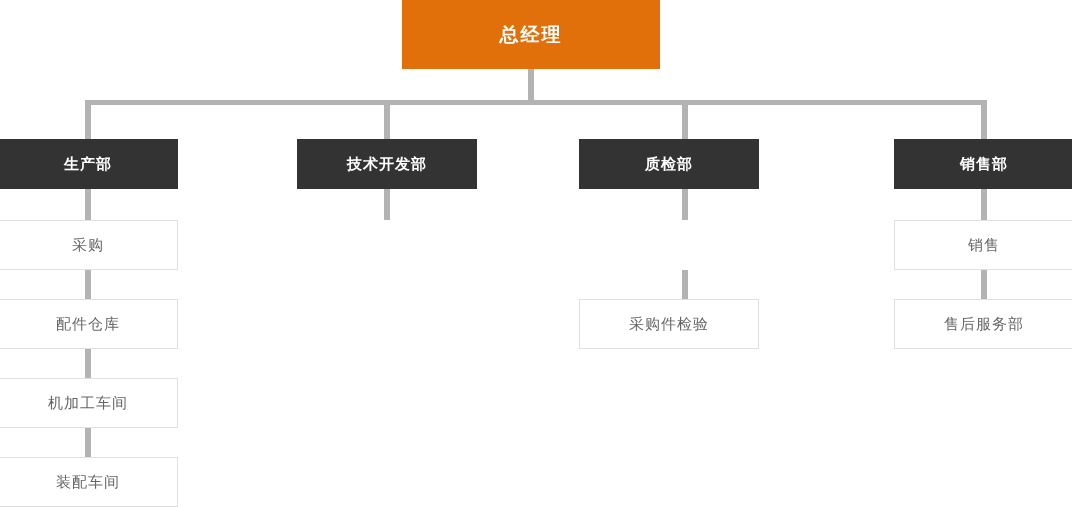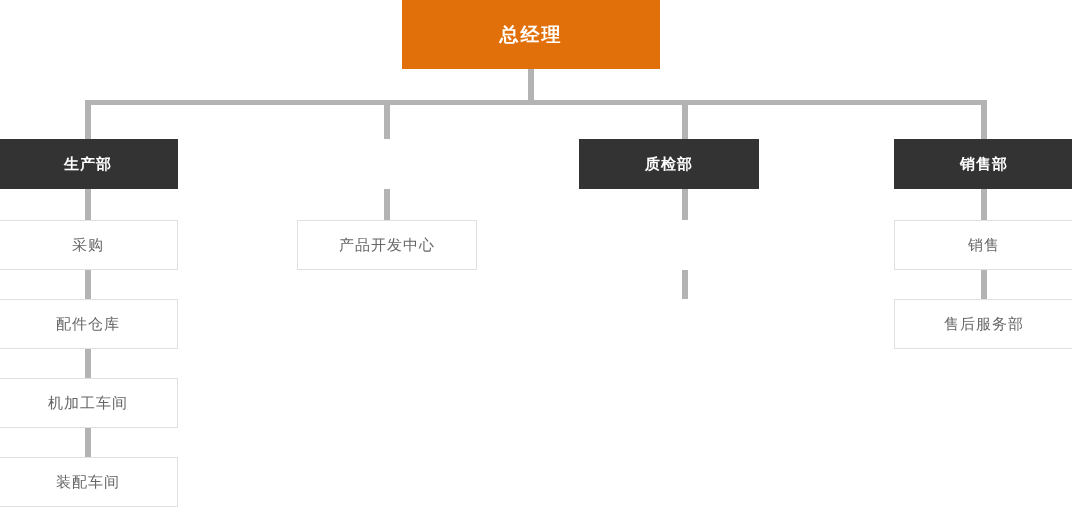--- a/index.html
+++ b/index.html
@@ -98,27 +98,28 @@
 
   <div class="conn v link-b-r1 cx3"></div>
   <div class="conn v link-r1-r2 cx3"></div>
 
   <div class="conn v link-b-r1 cx4"></div>
   <div class="conn v link-r1-r2 cx4"></div>
 
   <div class="node root-node">总经理</div>
 
   <div class="node branch-node col1">生产部</div>
+  <div class="node branch-node col2">技术开发部</div>
   <div class="node branch-node col3">质检部</div>
   <div class="node branch-node col4">销售部</div>
 
   <div class="node child-node col1 row1">采购</div>
   <div class="node child-node col1 row2">配件仓库</div>
   <div class="node child-node col1 row3">机加工车间</div>
   <div class="node child-node col1 row4">装配车间</div>
 
-  <div class="node child-node col2 row1">产品开发中心</div>
 
+  <div class="node child-node col3 row2">采购件检验</div>
 
   <div class="node child-node col4 row1">销售</div>
   <div class="node child-node col4 row2">售后服务部</div>
 
 </div>
 
 </body></html>

